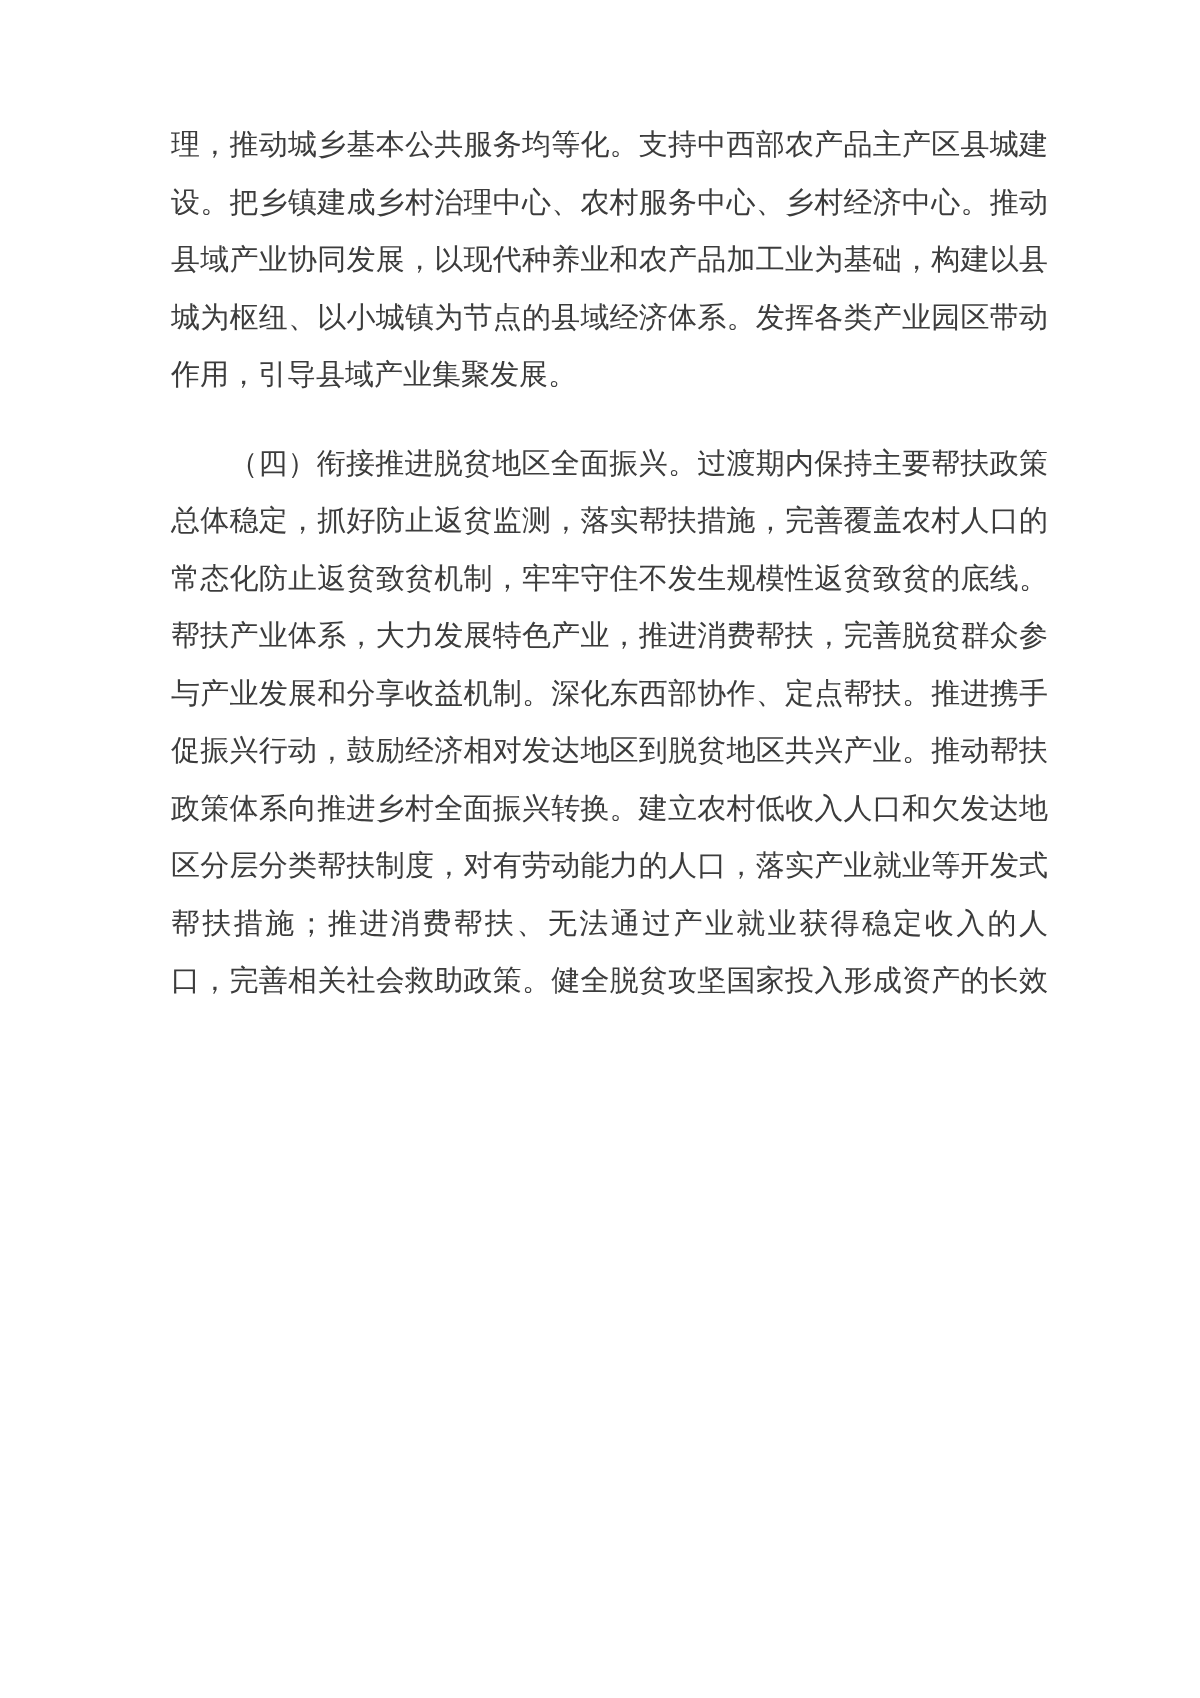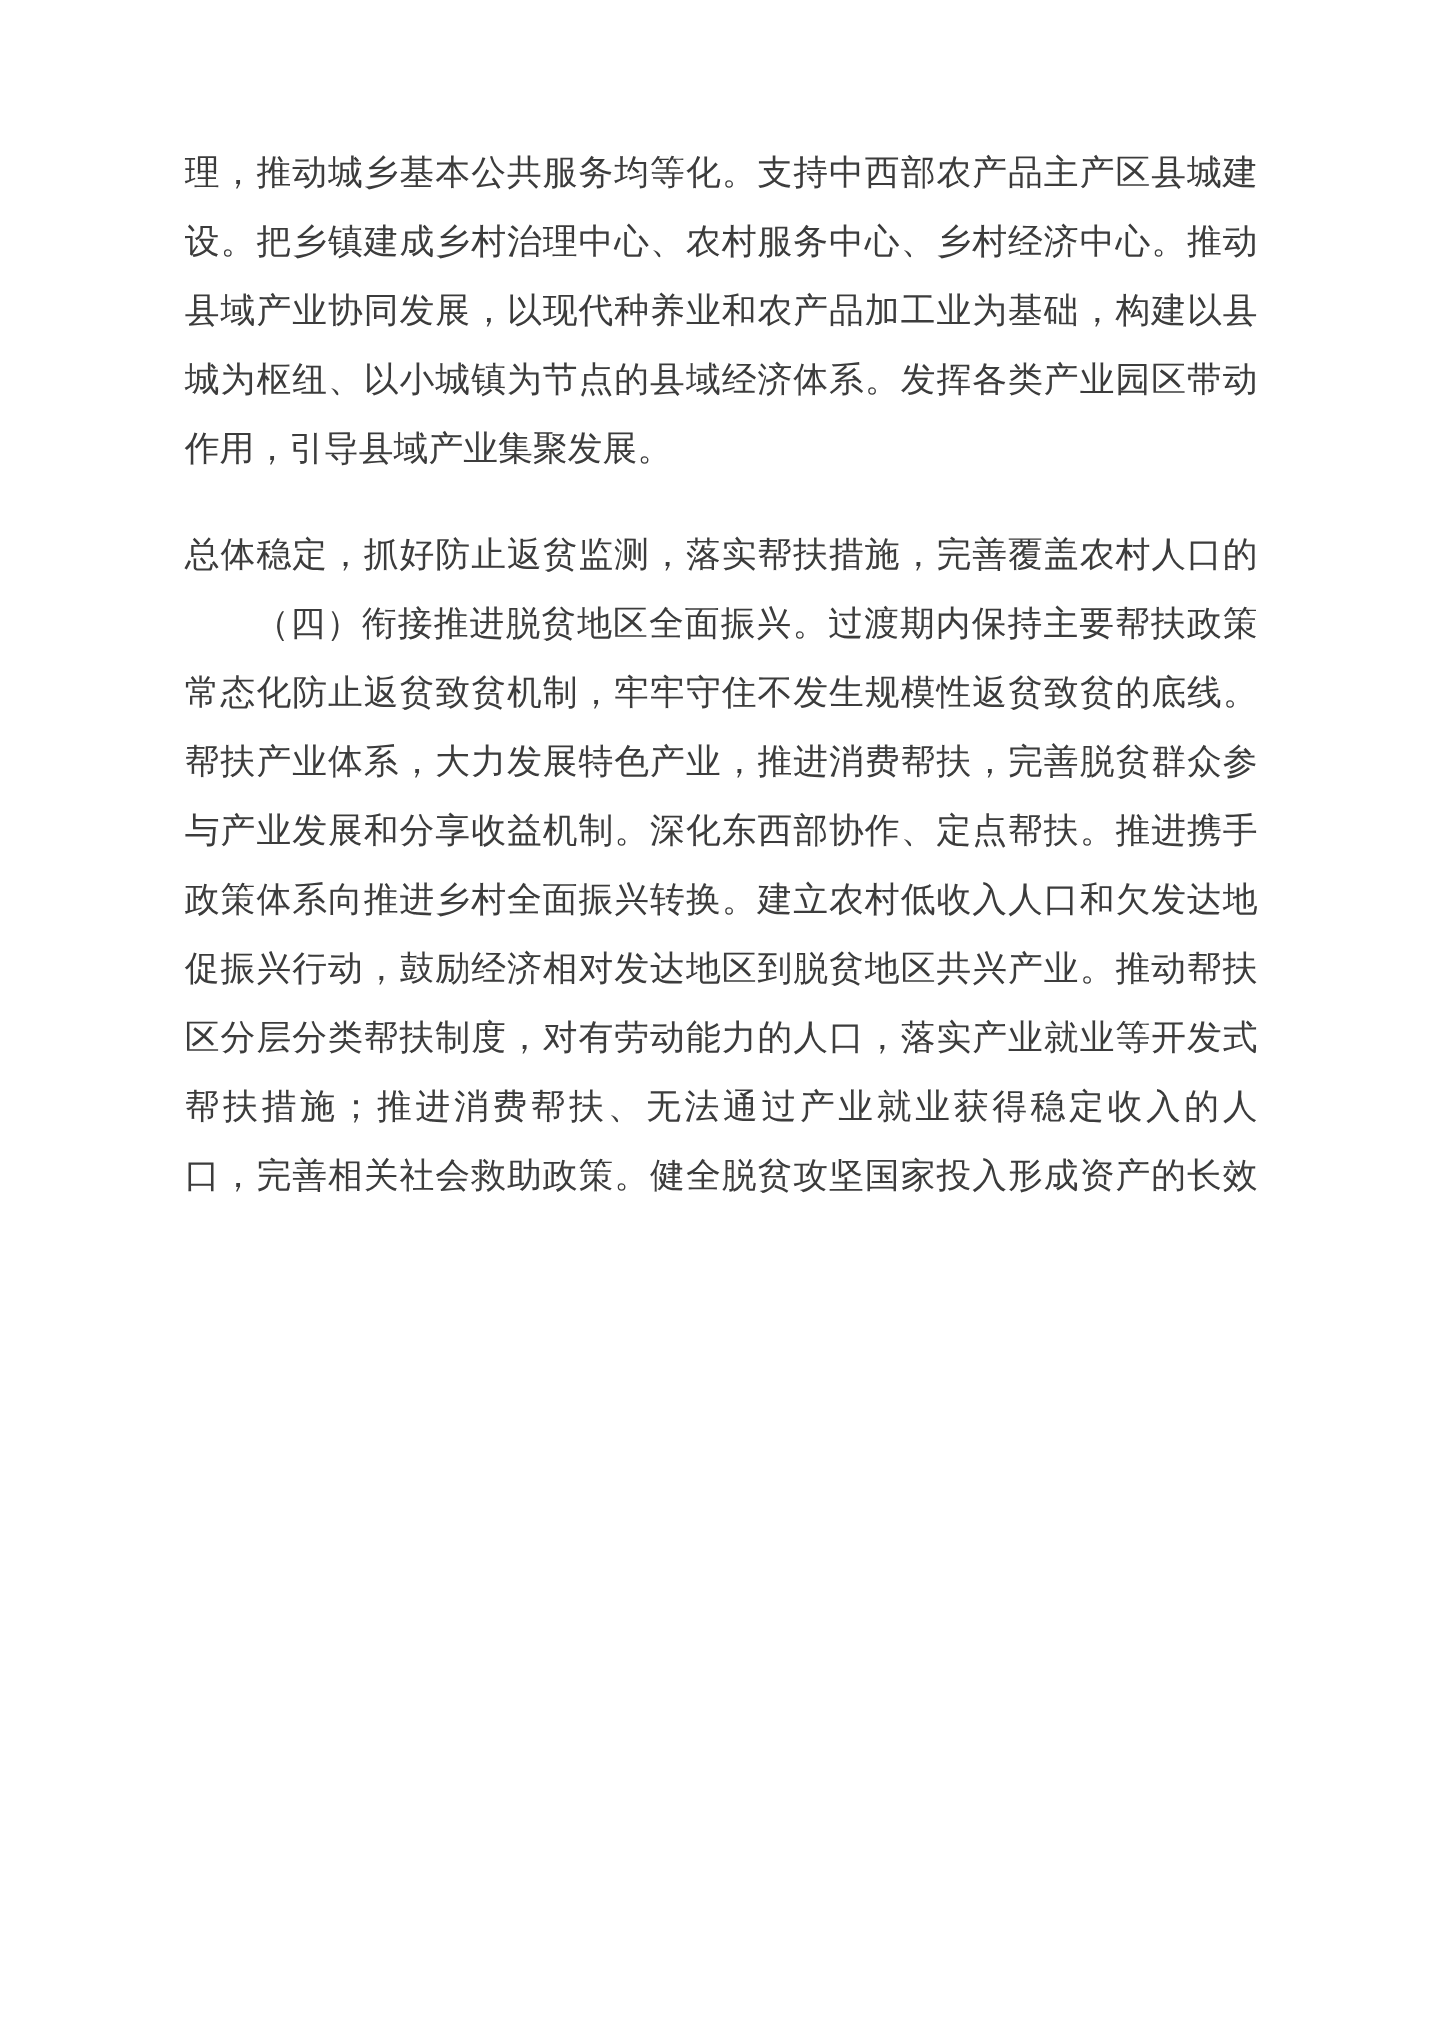--- a/index.html
+++ b/index.html
@@ -29,20 +29,21 @@
   }
   .line {
     font-size: 29px;
     line-height: 57.5px;
     color: #3c3c3c;
     text-align: justify;
     text-align-last: justify;
     text-justify: inter-ideograph;
     white-space: normal;
     letter-spacing: 0;
+    margin-left: 17px;
   }
   .line.indent {
     text-indent: 2em;
   }
   .line.flush-last {
     text-align-last: left;
   }
 </style>
 </head>
 <body>
@@ -52,25 +53,25 @@
   <div class="paragraph">
     <div class="line">理，推动城乡基本公共服务均等化。支持中西部农产品主产区县城建</div>
     <div class="line">设。把乡镇建成乡村治理中心、农村服务中心、乡村经济中心。推动</div>
     <div class="line">县域产业协同发展，以现代种养业和农产品加工业为基础，构建以县</div>
     <div class="line">城为枢纽、以小城镇为节点的县域经济体系。发挥各类产业园区带动</div>
     <div class="line flush-last">作用，引导县域产业集聚发展。</div>
   </div>
 
 
   <div class="paragraph">
+    <div class="line indent">（四）衔接推进脱贫地区全面振兴。过渡期内保持主要帮扶政策</div>
     <div class="line">总体稳定，抓好防止返贫监测，落实帮扶措施，完善覆盖农村人口的</div>
-    <div class="line indent">（四）衔接推进脱贫地区全面振兴。过渡期内保持主要帮扶政策</div>
     <div class="line">常态化防止返贫致贫机制，牢牢守住不发生规模性返贫致贫的底线。</div>
     <div class="line">帮扶产业体系，大力发展特色产业，推进消费帮扶，完善脱贫群众参</div>
     <div class="line">与产业发展和分享收益机制。深化东西部协作、定点帮扶。推进携手</div>
+    <div class="line">促振兴行动，鼓励经济相对发达地区到脱贫地区共兴产业。推动帮扶</div>
     <div class="line">政策体系向推进乡村全面振兴转换。建立农村低收入人口和欠发达地</div>
-    <div class="line">促振兴行动，鼓励经济相对发达地区到脱贫地区共兴产业。推动帮扶</div>
     <div class="line">区分层分类帮扶制度，对有劳动能力的人口，落实产业就业等开发式</div>
     <div class="line">帮扶措施；推进消费帮扶、无法通过产业就业获得稳定收入的人</div>
     <div class="line">口，完善相关社会救助政策。健全脱贫攻坚国家投入形成资产的长效</div>
   </div>
 
 </div>
 
 </body></html>

